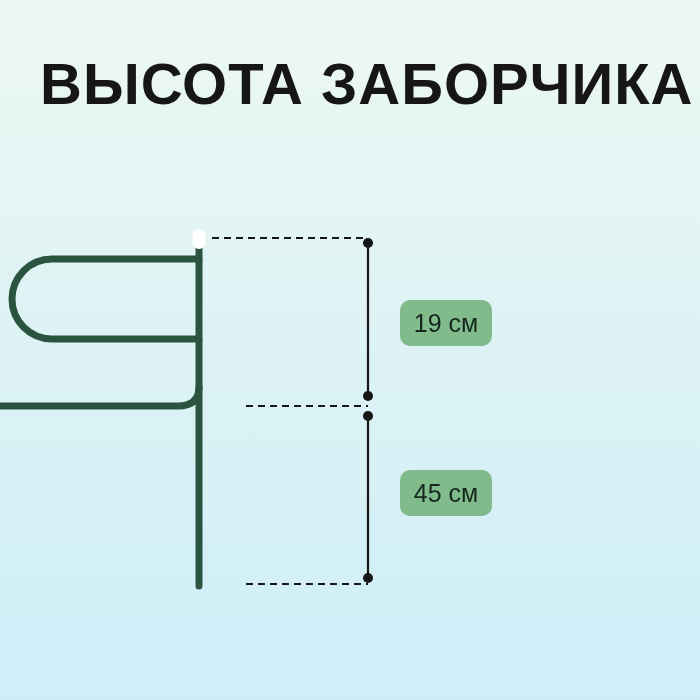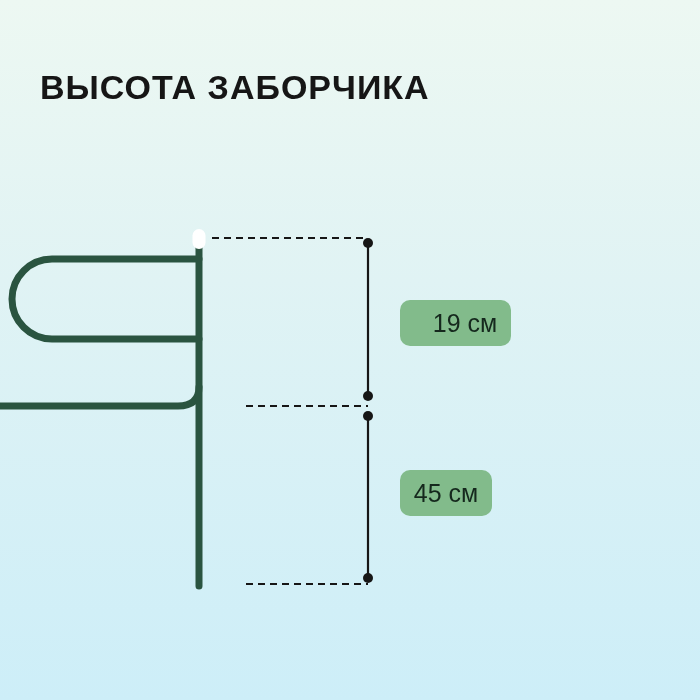--- a/index.html
+++ b/index.html
@@ -14,22 +14,22 @@
   }
   .canvas {
     position: relative;
     width: 700px;
     height: 700px;
     background: linear-gradient(180deg, #edf8f2 0%, #e0f3f4 40%, #cdeef8 100%);
   }
   .title {
     position: absolute;
     left: 40px;
-    top: 68px;
-    font-size: 34px;
+    top: 50px;
+    font-size: 58px;
     font-weight: 700;
     color: #161616;
     letter-spacing: 1px;
     white-space: nowrap;
   }
   svg.scene {
     position: absolute;
     left: 0;
     top: 0;
   }
@@ -39,21 +39,21 @@
     height: 46px;
     background: #82bb8b;
     border-radius: 10px;
     display: flex;
     align-items: center;
     justify-content: center;
     font-size: 25px;
     font-weight: 500;
     color: #15281d;
   }
-  .badge.b19 { left: 400px; top: 300px; padding-left: 19px; }
+  .badge.b19 { left: 400px; top: 300px; }
   .badge.b26 { left: 400px; top: 470px; }
 </style>
 </head>
 <body>
 
 <div class="canvas">
 
   <div class="title">ВЫСОТА ЗАБОРЧИКА</div>
 
   <svg class="scene" width="700" height="700" viewBox="0 0 700 700">

